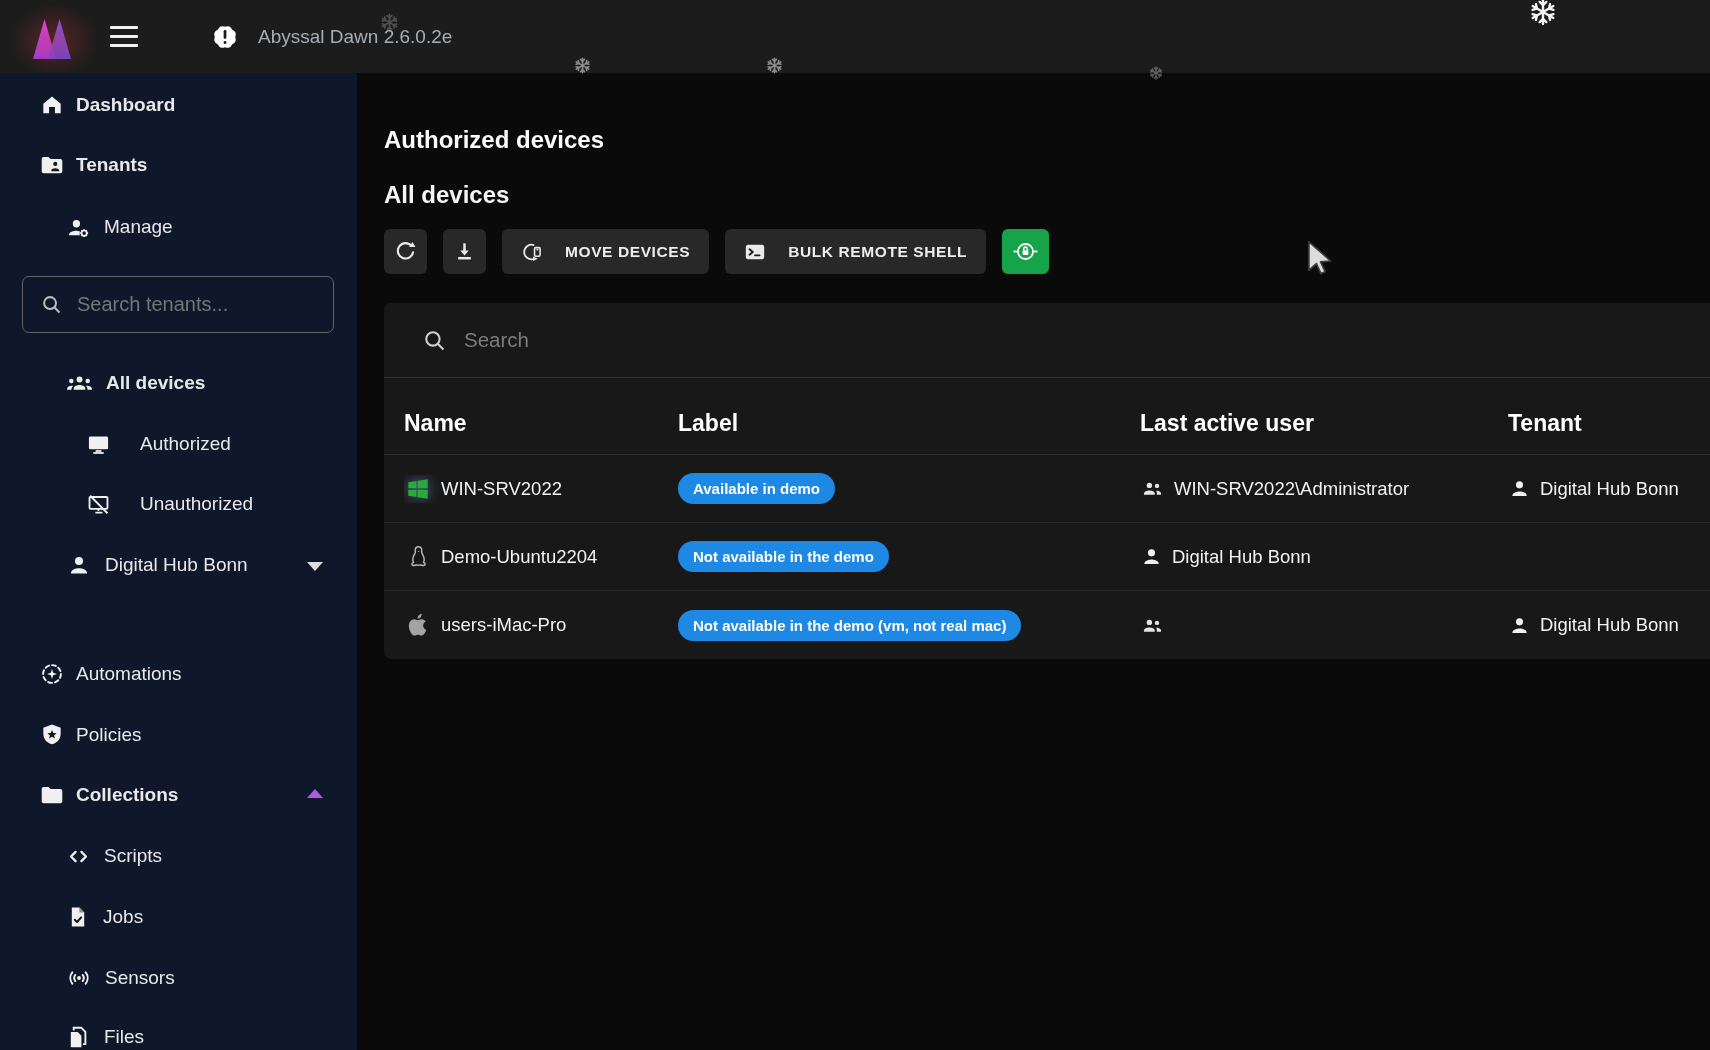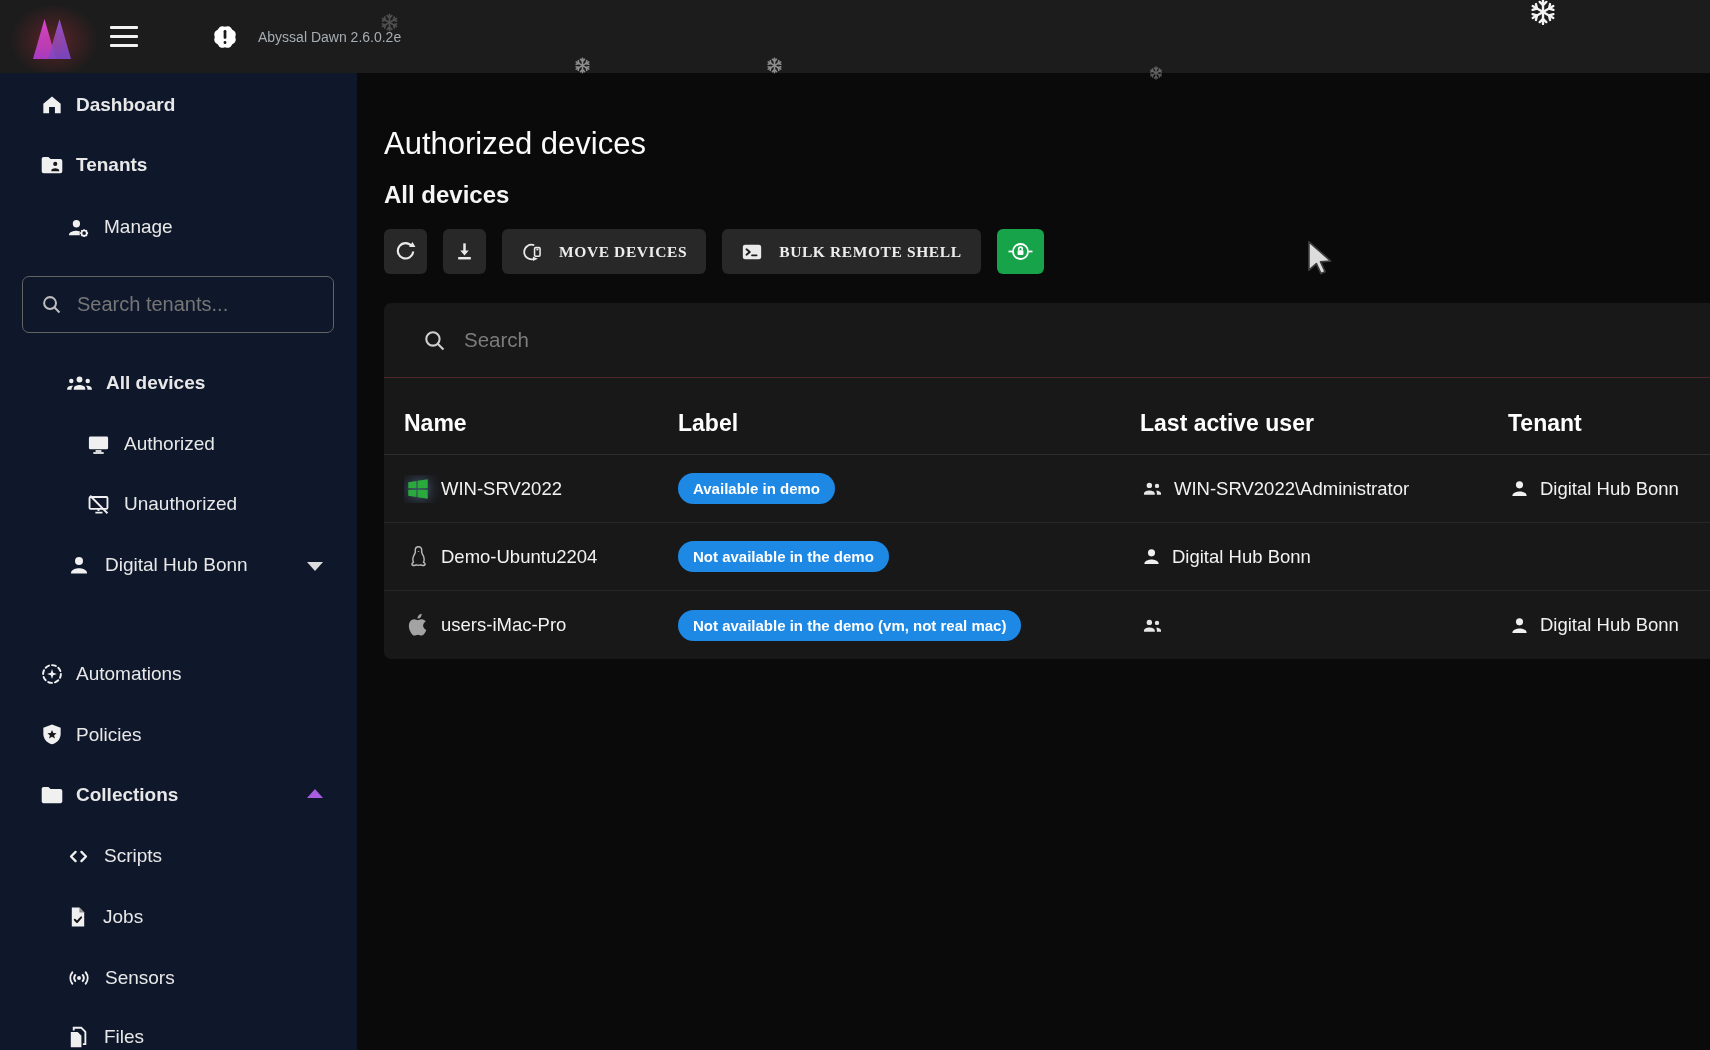--- a/index.html
+++ b/index.html
@@ -16,50 +16,50 @@
   .topbar{position:absolute;left:0;top:0;width:1710px;height:73px;background:var(--topbar-bg);
     display:flex;align-items:center;z-index:5}
   .logo-wrap{position:relative;width:96px;height:73px;display:flex;align-items:center;justify-content:center}
   .logo-glow{position:absolute;left:8px;top:2px;width:92px;height:70px;
     background:radial-gradient(ellipse at 50% 55%, rgba(210,50,60,.34), rgba(210,50,60,0) 68%)}
   .hamburger{width:44px;height:44px;display:flex;flex-direction:column;justify-content:center;gap:6px;
     margin-left:14px;cursor:pointer}
   .hamburger span{display:block;width:28px;height:3.2px;background:#f2f2f2;border-radius:1px}
   .app-title{font-size:30px;font-weight:700;letter-spacing:.2px;margin-left:44px;color:#fafafa}
   .release-badge{margin-left:56px;width:30px;height:30px;position:relative}
-  .version{margin-left:18px;font-size:14px;color:#a6adb3;font-weight:400}
+  .version{margin-left:18px;font-size:19px;color:#a6adb3;font-weight:400}
 
   
   .sidebar{position:absolute;left:0;top:73px;width:357px;height:977px;background:#0f172a;z-index:3}
   .nav-item{position:absolute;left:0;width:357px;height:42px;display:flex;align-items:center;cursor:pointer}
   .nav-item .ico{flex:0 0 auto;display:flex;align-items:center;justify-content:center}
   .nav-item .lbl{font-size:19px;color:#e8e8e8;font-weight:500;white-space:nowrap}
   .lvl0{padding-left:39px}.lvl0 .lbl{margin-left:11px}
   .lvl1{padding-left:66px}.lvl1 .lbl{margin-left:13px}
-  .lvl2{padding-left:86px}.lvl2 .lbl{margin-left:13px}
+  .lvl2{padding-left:86px}.lvl2 .lbl{margin-left:29px}
   .bold .lbl{font-weight:700}
   .caret{position:absolute;width:0;height:0;border-left:8px solid transparent;border-right:8px solid transparent}
   .caret-down{left:307px;top:18px;border-top:9px solid #dcdcdc}
   .caret-up{left:307px;top:15px;border-bottom:9px solid var(--accent-purple)}
   .tenant-search{position:absolute;left:22px;top:203px;width:312px;height:57px;border:1.5px solid #636363;
     border-radius:7px;display:flex;align-items:center;padding-left:17px;background:transparent}
   .tenant-search input{background:transparent;border:none;outline:none;color:#ddd;font-size:20px;
     margin-left:14px;width:230px;font-family:inherit}
   .tenant-search input::placeholder{color:#767676}
 
   
   .main{position:absolute;left:357px;top:73px;width:1353px;height:977px;background:var(--page-bg)}
-  .page-title{position:absolute;left:27px;top:53px;font-size:31px;font-weight:400;color:#fbfbfb}
+  .page-title{position:absolute;left:27px;top:53px;font-size:24px;font-weight:700;color:#fbfbfb}
   .section-title{position:absolute;left:27px;top:108px;font-size:24px;font-weight:700;color:#f5f5f5}
   .toolbar{position:absolute;left:27px;top:156px;display:flex;gap:16px;height:45px}
   .tbtn{background:#282828;border:none;border-radius:6px;height:45px;display:flex;align-items:center;
     justify-content:center;cursor:pointer;color:#eaeaea}
   .tbtn.square{width:43px}
-  .tbtn.wide{padding:0 19px;gap:16px;font-size:15.5px;font-weight:700;letter-spacing:.6px;
-    font-family:Liberation Serif, serif;color:#ededed}
+  .tbtn.wide{padding:0 19px;gap:22px;font-size:15.5px;font-weight:700;letter-spacing:.6px;
+    font-family:Liberation Sans, sans-serif;color:#ededed}
   .tbtn.green{width:47px;background:var(--accent-green)}
 
   .card{position:absolute;left:27px;top:230px;width:1332px;height:356px;background:var(--card-bg);
     border-radius:7px 0 0 7px;overflow:hidden}
   .card-search{position:absolute;left:0;top:0;width:100%;height:75px;display:flex;align-items:center;
     padding-left:38px;border-bottom:1px solid #4e272c}
   .card-search input{background:transparent;border:none;outline:none;color:#ddd;font-size:20.5px;
     margin-left:17px;width:700px;font-family:inherit}
   .card-search input::placeholder{color:#7c7c7c}
 

